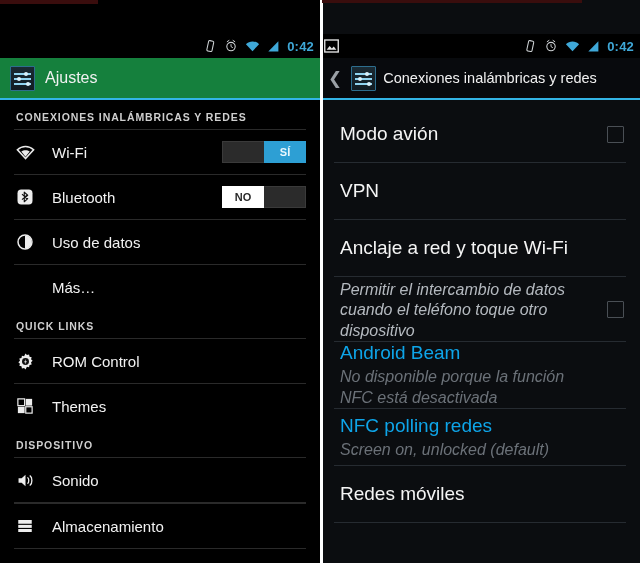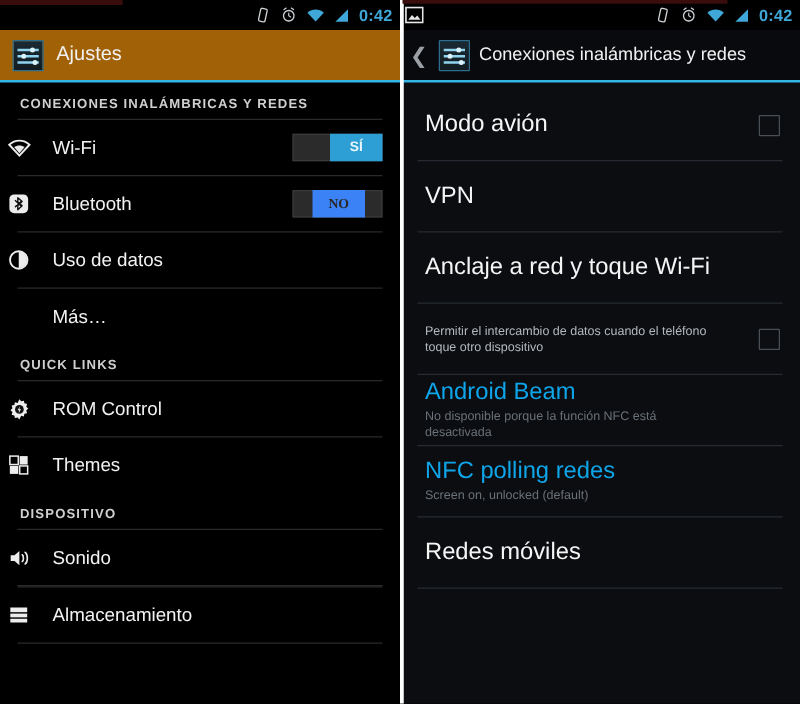--- a/index.html
+++ b/index.html
@@ -22,31 +22,32 @@
     background: #ffffff; z-index: 30;
   }
 
   
   .statusbar {
     height: 24px; width: 100%;
     background: #000;
     display: flex; align-items: center;
     padding: 0 6px 0 4px;
     position: relative;
+    margin-top: 34px;
   }
   .sb-left { display: flex; align-items: center; gap: 4px; }
   .sb-right { margin-left: auto; display: flex; align-items: center; gap: 7px; }
   .sb-time { color: #3fa8d8; font-size: 13px; font-weight: bold; letter-spacing: .2px; }
   .ico { display: block; }
 
   
   .actionbar {
     height: 40px; display: flex; align-items: center;
     padding-left: 10px; gap: 10px;
-    background: #a16207;
+    background: #15803d;
   }
   .panel-right .actionbar { background: #080a0d; padding-left: 6px; gap: 7px; }
   .back-chevron { color: #9aa0a6; font-size: 17px; line-height: 1; padding: 0 2px; }
   .app-icon {
     width: 25px; height: 25px; border: 1px solid #2d6e8e;
     background: linear-gradient(#1a2a33, #121c22);
     position: relative; flex: none; border-radius: 1px;
   }
   .app-icon i { position: absolute; height: 2px; background: #8fd3ef; display:block; }
   .app-icon i.r1 { top: 6px; left: 3px; width: 17px; }
@@ -64,43 +65,43 @@
   .list { width: 100%; }
   .section-head {
     color: #cfcfcf; font-size: 10.5px; font-weight: bold;
     letter-spacing: .9px; padding: 11px 0 6px 16px;
   }
   .sep { height: 1px; background: #2a2a2a; margin: 0 14px; }
   .panel-right .sep { background: #262b31; margin: 0 14px; }
 
   .row {
     display: flex; align-items: center;
-    min-height: 44px; padding: 0 14px 0 6px;
+    min-height: 44px; padding: 0 14px 0 16px;
     position: relative;
   }
   .row-icon { width: 24px; flex: none; display: flex; align-items: center; justify-content: flex-start; }
   .row-label { color: #f2f2f2; font-size: 15px; margin-left: 12px; white-space: nowrap; }
   .row.noicon .row-label { margin-left: 36px; }
 
   
-  .toggle { margin-left: auto; width: 72px; height: 22px; position: relative; flex: none; }
+  .toggle { margin-left: auto; width: 84px; height: 22px; position: relative; flex: none; }
   .toggle .track { position: absolute; inset: 0; background: #2b2b2b; border: 1px solid #3a3a3a; }
   .toggle .thumb {
     position: absolute; top: 0; height: 22px; width: 42px;
     display: flex; align-items: center; justify-content: center;
     font-size: 11px; font-weight: bold;
   }
   .toggle.on .thumb { right: 0; background: #2d9fd4; color: #e9f7fd; }
-  .toggle.off .thumb { left: 16px; background: #3b82f6; color: #2a2a2a; font-family: Liberation Serif, serif; }
+  .toggle.off .thumb { left: 0; background: #ffffff; color: #2a2a2a; }
 
   
   .rrow { padding: 0 16px 0 20px; min-height: 56px; display: flex; align-items: center; }
   .rrow .txt { flex: 1; }
   .rtitle { color: #f5f5f5; font-size: 19px; }
-  .rsum { color: #b4b9bf; font-size: 10px; line-height: 1.28; margin-top: 3px; max-width: 230px; }
+  .rsum { color: #b4b9bf; font-size: 16px; line-height: 1.28; margin-top: 3px; max-width: 230px; font-style: italic; }
   .rrow.dim .rtitle { color: #0ea5e9; }
   .rrow.dim .rsum { color: #6b7178; }
   .checkbox {
     width: 17px; height: 17px; border: 1px solid #4a4f55;
     background: #0c0e11; flex: none; margin-left: 10px; border-radius: 1px;
   }
   .spacer-sm { height: 6px; }
 </style>
 </head>
 <body>

